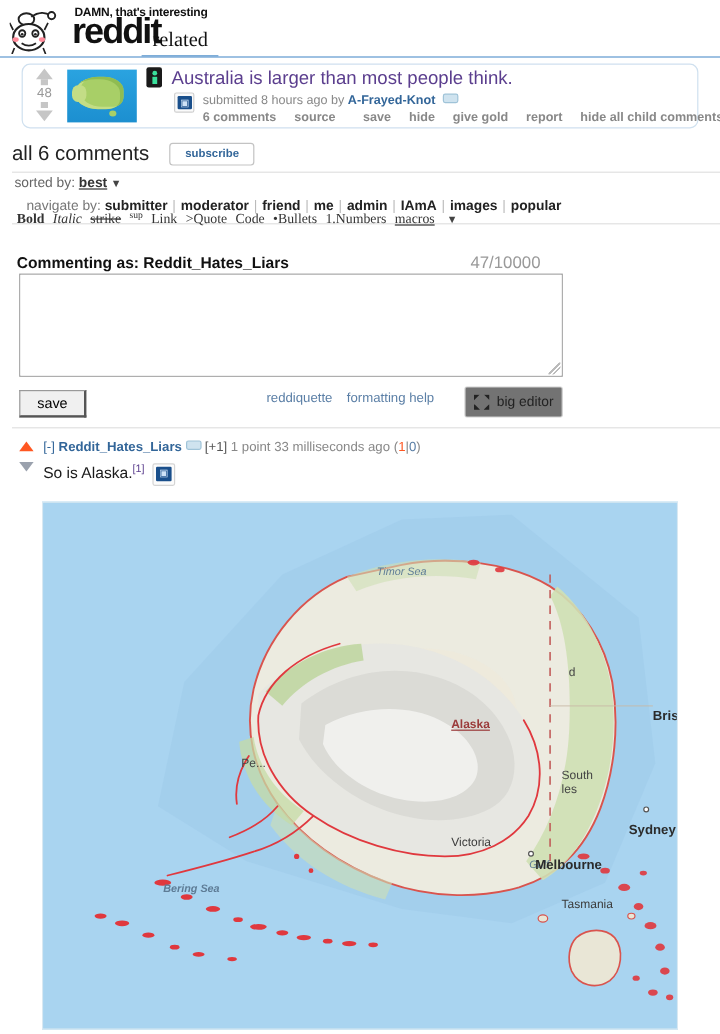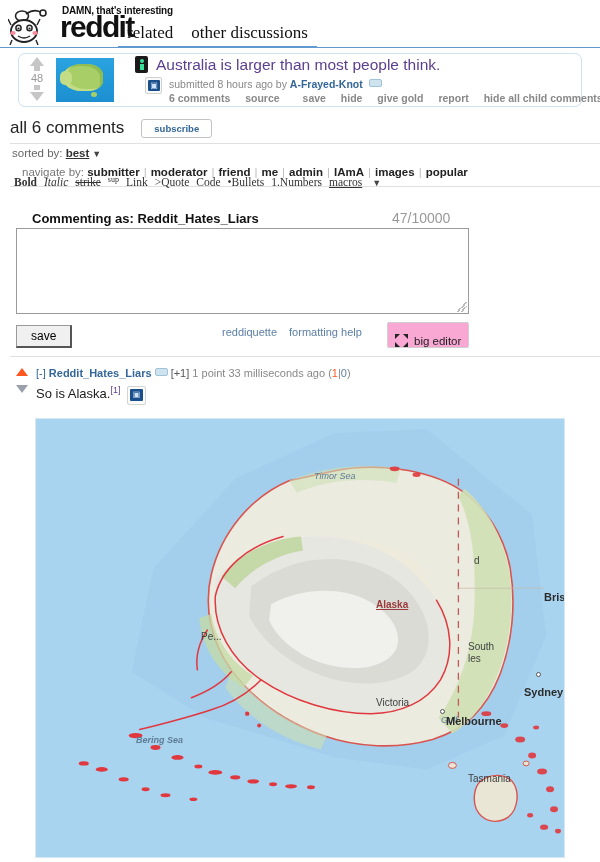--- a/index.html
+++ b/index.html
@@ -124,21 +124,21 @@
   }
   #thumb .tas {
     position:absolute; left:35px; top:34px;
     width:6px; height:5px; background:#a8cf67; border-radius:50%;
   }
   #thumb .land2 {
     position:absolute; left:4px; top:13px;
     width:12px; height:14px; background:#c3dd86; border-radius:40%;
   }
   #post-title-row {
-    position:absolute; left:116px; top:2px; right:4px;
+    position:absolute; left:103px; top:2px; right:4px;
   }
   #badge-i {
     display:inline-block; vertical-align:-2px;
     width:13px; height:17px;
     background:#1a1a1a;
     border-radius:2px;
     position:relative;
     margin-right:5px;
   }
   #badge-i::before {
@@ -261,21 +261,21 @@
     white-space:nowrap;
   }
   #format-bar span { margin-right:7px; cursor:pointer; }
   #format-bar .b { font-weight:bold; }
   #format-bar .i { font-style:italic; }
   #format-bar .s { text-decoration:line-through; }
   #format-bar .sup { font-size:8px; vertical-align:4px; }
   #format-bar .macros { text-decoration:underline; color:#333; }
 
   #commenting-as {
-    position:absolute; left:32px; top:211px;
+    position:absolute; left:14px; top:211px;
     font-family:"Liberation Sans", sans-serif;
     font-size:13px;
     font-weight:bold;
     color:#111;
   }
   #charcount {
     position:absolute; left:392px; top:210px;
     font-family:"Liberation Sans", sans-serif;
     font-size:14px;
     color:#999;
@@ -310,27 +310,27 @@
     position:absolute; left:222px; top:326px;
     font-family:Liberation Sans, sans-serif;
     font-size:11px;
     color:#5b7fa6;
   }
   #form-links a { color:#5b7fa6; text-decoration:none; margin-right:12px; cursor:pointer; }
   #big-editor {
     position:absolute; left:387px; top:322px;
     width:82px; height:26px;
     border:1px solid #cfcfcf;
-    background:#f9a8d4;
+    background:#737373;
     border-radius:2px;
     cursor:pointer;
     font-family:"Liberation Sans", sans-serif;
     font-size:11.5px;
     color:#222;
-    display:flex; align-items:flex-end;
+    display:flex; align-items:center;
   }
   #expand-icon {
     width:13px; height:13px; margin:0 6px 0 7px;
     position:relative; flex:none;
   }
   #expand-icon i {
     position:absolute; width:5px; height:5px; background:#222;
   }
   #expand-icon i:nth-child(1){ left:0; top:0; clip-path:polygon(0 0,100% 0,0 100%); }
   #expand-icon i:nth-child(2){ right:0; top:0; clip-path:polygon(100% 0,100% 100%,0 0); }
@@ -432,21 +432,20 @@
       <path d="M3 18 L0 12 M29 18 L32 12" stroke="#222" stroke-width="1.4"></path>
       <path d="M4 33 L2 38 M28 33 L30 38" stroke="#222" stroke-width="1.4"></path>
     </svg>
     <div id="logo-tagline">DAMN, that's interesting</div>
     <div id="logo-word">
       <span>reddit</span>
     </div>
   </div>
   <div id="tabs">
     <div class="tab">related</div>
-    <div class="tab">other discussions</div>
   </div>
 </div>
 
 <div id="post-wrap">
   <div id="vote">
     <div class="arrow up"></div>
     <div class="arrow-stem"></div>
     <div id="score">48</div>
     <div class="arrow-stem"></div>
     <div class="arrow down"></div>
@@ -647,18 +646,18 @@
   <div class="mlabel sea-label" style="left:100px; top:316px;font-weight:bold;">Bering Sea</div>
   <div class="mlabel sea-label" style="left:405px; top:296px;">Gulf</div>
   <div class="mlabel region-label" style="left:340px; top:180px; text-decoration:underline;">Alaska</div>
   <div class="mlabel city-label big" style="left:508px; top:172px;">Brisbane</div>
 
   <div class="mlabel city-label big" style="left:488px; top:238px;margin-top:29px;">Sydney</div>
   <div class="city-dot" style="left:500px; top:253px;"></div>
   <div class="mlabel city-label big" style="left:410px; top:296px;">Melbourne</div>
   <div class="mlabel city-label" style="left:340px; top:278px;">Victoria</div>
   <div class="city-dot" style="left:404px; top:290px;"></div>
-  <div class="mlabel city-label" style="left:432px; top:330px;margin-top:24px;">Tasmania</div>
+  <div class="mlabel city-label" style="left:432px; top:330px;">Tasmania</div>
   <div class="mlabel state-label" style="left:432px; top:222px;">South</div>
   <div class="mlabel state-label" style="left:432px; top:234px;">les</div>
   <div class="mlabel state-label" style="left:438px; top:136px;">d</div>
   <div class="mlabel state-label" style="left:165px; top:212px;">Pe...</div>
 </div>
 
 </body></html>

